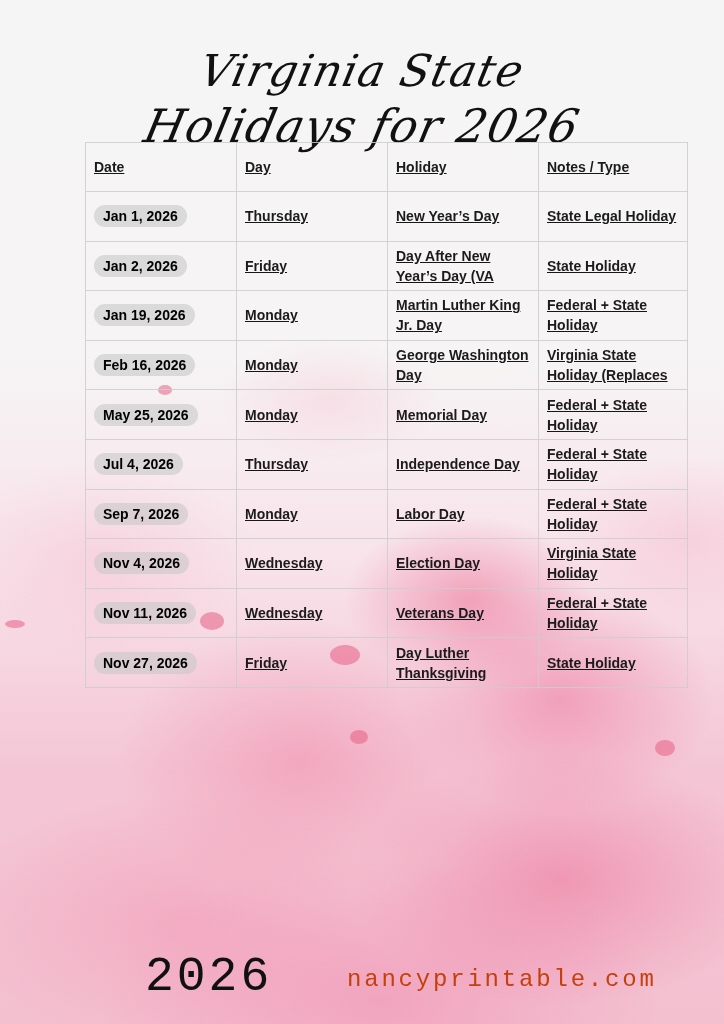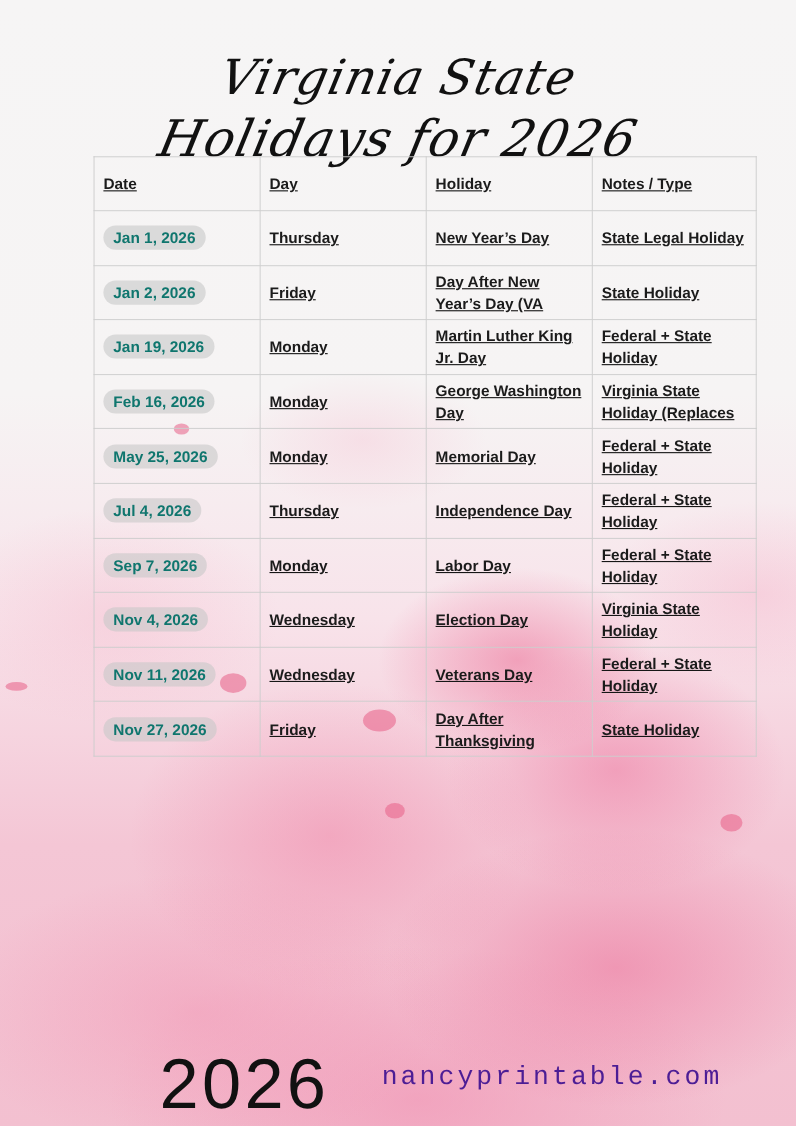--- a/index.html
+++ b/index.html
@@ -45,32 +45,32 @@
     th, td {
       border: 1px solid rgba(205,205,205,0.85);
       padding: 0 8px; vertical-align: middle; text-align: left;
       font-size: 14px; line-height: 20px; font-weight: bold; color: #1b1b1b;
     }
     th { height: 48px; font-weight: bold; }
     td { height: 48.6px; }
     .date-pill {
       display: inline-block; background: rgba(200,200,200,0.6);
       border-radius: 11px; padding: 2px 9px; line-height: 18px;
-      font-size: 14px; font-weight: bold; color: #0f766e; white-space: nowrap;
+      font-size: 14px; font-weight: bold; color: #000000; white-space: nowrap;
     }
 
     .footer-year {
       position: absolute; z-index: 1; left: 145px; top: 953px;
-      font-family: Liberation Sans, sans-serif; font-size: 64px; letter-spacing: 3px;
+      font-family: Liberation Mono, monospace; font-size: 48px; letter-spacing: 3px;
       color: #111; line-height: 1;
     }
     .footer-site {
       position: absolute; z-index: 1; left: 347px; top: 968px;
       font-family: "Liberation Mono", "DejaVu Sans Mono", monospace; font-size: 24px;
-      letter-spacing: 2.8px; color: #4c1d95; line-height: 1; text-align: center;
+      letter-spacing: 2.8px; color: #c2410c; line-height: 1; text-align: center;
     }
   </style>
 </head>
 <body>
 
 <div class="bg"></div>
 <div class="splat" style="left:200px;top:612px;width:24px;height:18px;"></div>
 <div class="splat" style="left:330px;top:645px;width:30px;height:20px;"></div>
 <div class="splat" style="left:158px;top:385px;width:14px;height:10px;"></div>
 <div class="splat" style="left:350px;top:730px;width:18px;height:14px;"></div>
@@ -147,21 +147,21 @@
       </tr>
       <tr>
         <td><span class="date-pill">Nov 11, 2026</span></td>
         <td>Wednesday</td>
         <td>Veterans Day</td>
         <td>Federal + State Holiday</td>
       </tr>
       <tr>
         <td><span class="date-pill">Nov 27, 2026</span></td>
         <td>Friday</td>
-        <td>Day After Thanksgiving</td>
+        <td>Day Luther Thanksgiving</td>
         <td>State Holiday</td>
       </tr>
     </tbody>
   </table>
 </div>
 
 <div class="footer-year">2026</div>
 <div class="footer-site">nancyprintable.com</div>
 
 </body></html>

